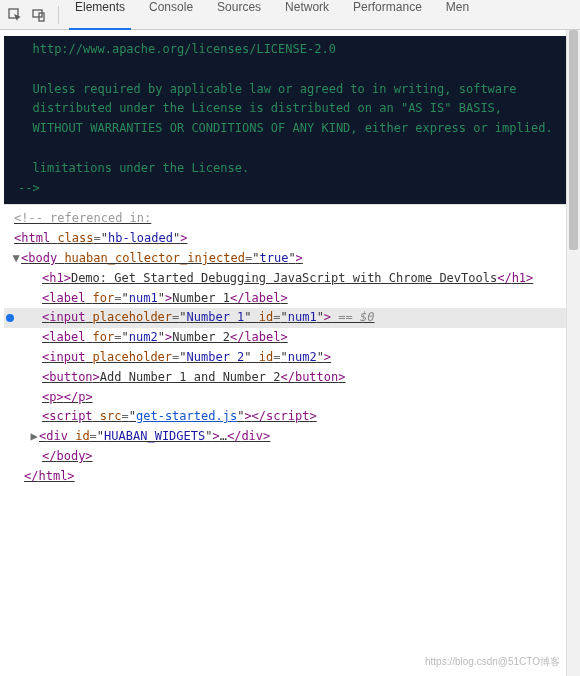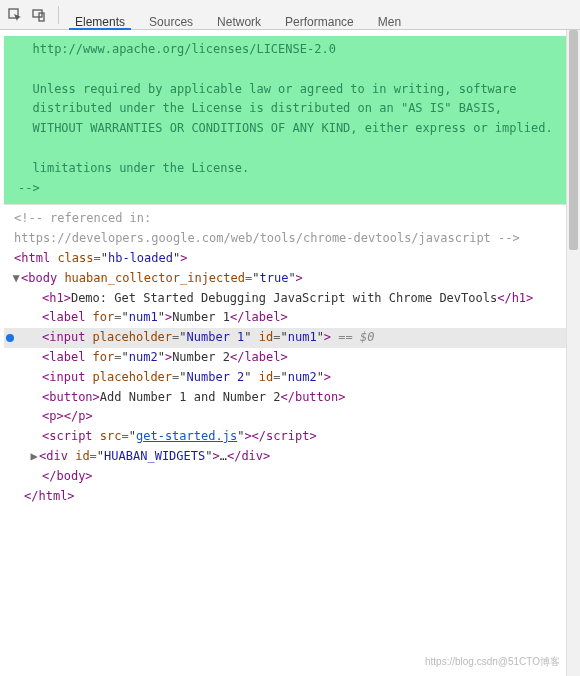--- a/index.html
+++ b/index.html
@@ -35,21 +35,21 @@
     margin: 0 4px;
   }
   .tabs {
     display: flex;
     flex: 1;
     height: 100%;
   }
   .tab {
     padding: 0 12px;
     display: flex;
-    align-items: flex-end;
+    align-items: flex-start;
     color: #5a5a5a;
     font-size: 12px;
     cursor: pointer;
     position: relative;
   }
   .tab.active {
     color: #333;
   }
   .tab.active::after {
     content: "";
@@ -61,28 +61,28 @@
   .dom-panel {
     position: relative;
     font-family: Menlo, Consolas, monospace;
     font-size: 12px;
     line-height: 1.65;
     height: calc(676px - 30px);
     overflow: hidden;
   }
   .scroll-area { padding: 6px 2px 6px 4px; }
   .comment-block {
-    background: #86efac;
+    background: #0f172a;
     padding: 4px 14px 6px 14px;
     border-bottom: 1px solid #e0e0e0;
     margin-bottom: 4px;
   }
   .cm { color: #2a8a5a; white-space: pre-wrap; word-break: break-word; }
   .cm-gray { color: #9a9a9a; white-space: pre-wrap; word-break: break-word; }
-  .line { white-space: nowrap; padding-left: 10px; }
+  .line { white-space: nowrap; padding-left: 10px; text-decoration: underline; }
   .ind1 { padding-left: 20px; }
   .ind2 { padding-left: 38px; }
   .tw { display: inline-block; width: 10px; text-align: center; color: #6e6e6e; cursor: pointer; margin-left: -13px; }
   .lt, .gt { color: #881280; }
   .tag { color: #881280; }
   .attr { color: #994500; }
   .eq { color: #666; padding: 0 0px; }
   .val { color: #1a1aa6; }
   .txt { color: #333; }
   .sel-row {
@@ -135,20 +135,23 @@
       <rect x="2" y="3" width="9" height="7"></rect>
         <rect x="8" y="6" width="5" height="8"></rect>
     </svg>
   </span>
   <span class="tb-sep"></span>
   <div class="tabs">
     <div class="tab active">
         <span>Elements</span>
       </div>
     <div class="tab">
+        <span>Console</span>
+      </div>
+    <div class="tab">
         <span>Sources</span>
       </div>
     <div class="tab">
         <span>Network</span>
       </div>
     <div class="tab">
         <span>Performance</span>
       </div>
     <div class="tab">
         <span>Men</span>
@@ -163,21 +166,20 @@
       <div class="cm">&nbsp;</div>
       <div class="cm src">  Unless required by applicable law or agreed to in writing, software</div>
       <div class="cm src">  distributed under the License is distributed on an "AS IS" BASIS,</div>
       <div class="cm src">  WITHOUT WARRANTIES OR CONDITIONS OF ANY KIND, either express or implied.</div>
       <div class="cm">&nbsp;</div>
       <div class="cm src">  limitations under the License.</div>
       <div class="cm">--&gt;</div>
     </div>
 
     <div class="line"><span class="cm-gray">&lt;!-- referenced in:</span></div>
-    <div class="line src" style="padding-left:10px"><span class="cm-gray">https://developers.google.com/web/tools/chrome-devtools/javascript --&gt;</span></div>
 
     <div class="line">
       <span class="lt">&lt;</span><span class="tag">html</span>
       <span class="attr">class</span><span class="eq">=</span>"<span class="val">hb-loaded</span>"<span class="gt">&gt;</span>
     </div>
 
 
     <div class="line ind1">
       <span class="tw">▼</span><span class="lt">&lt;</span><span class="tag">body</span>
       <span class="attr">huaban_collector_injected</span><span class="eq">=</span>"<span class="val">true</span>"<span class="gt">&gt;</span>

